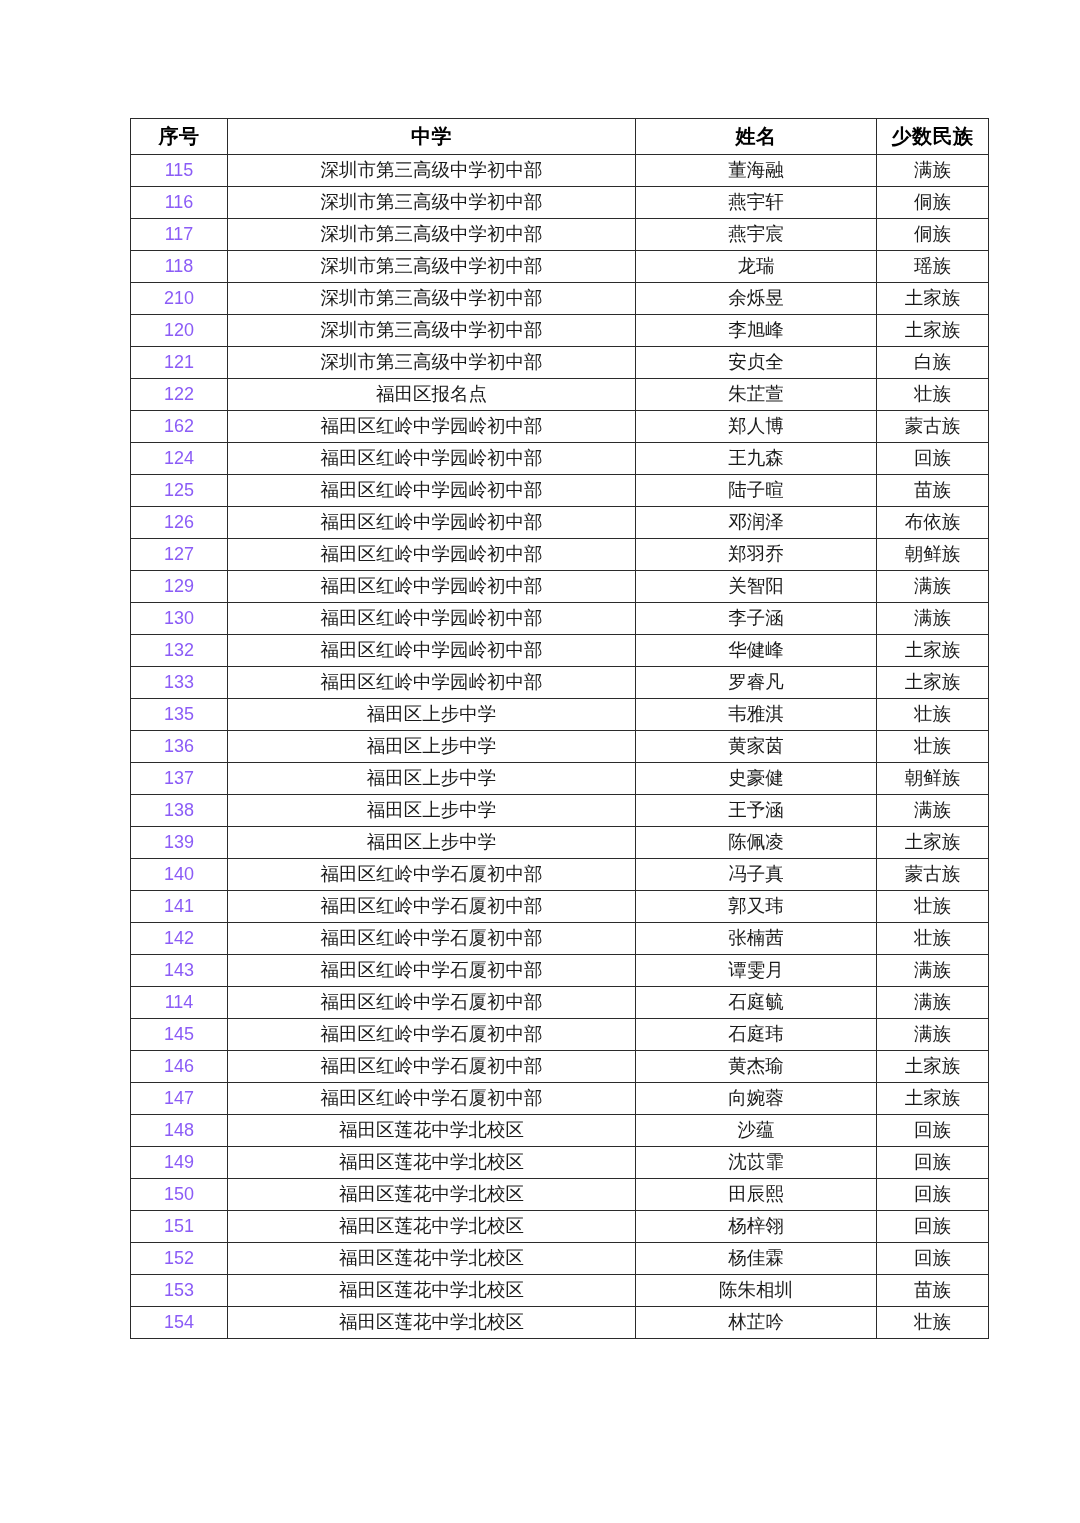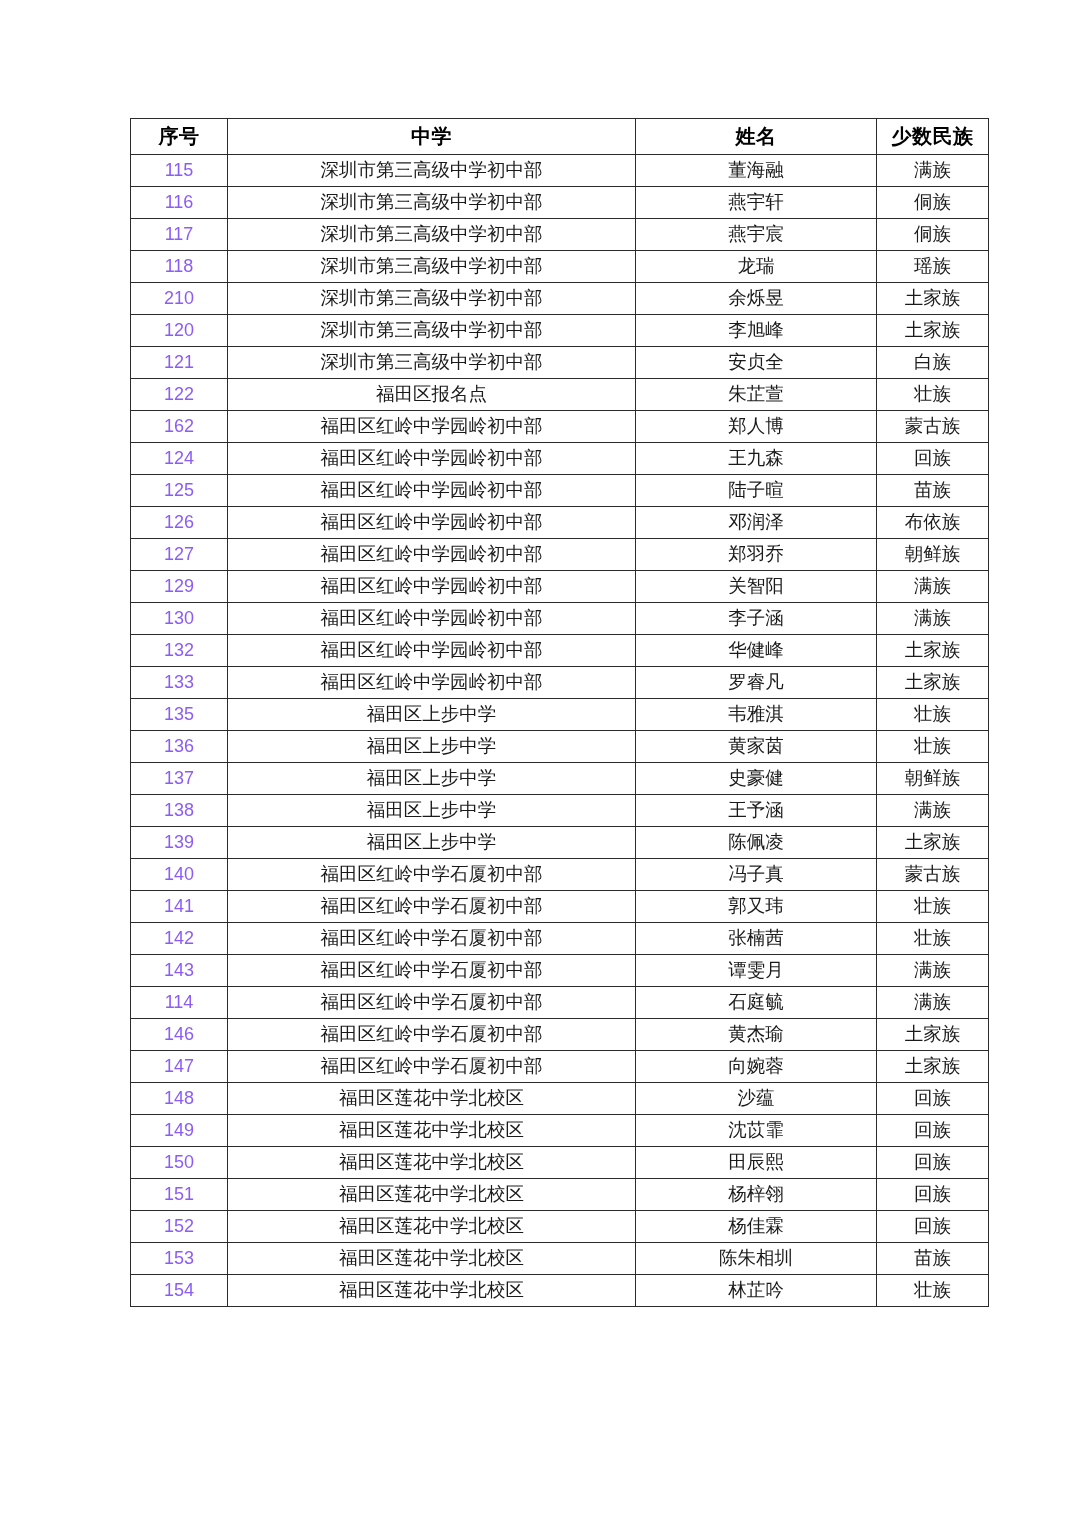--- a/index.html
+++ b/index.html
@@ -249,20 +249,26 @@
             <td class="name">谭雯月</td>
             <td class="ethn">满族</td>
           </tr>
           <tr>
             <td class="seq">114</td>
             <td class="school">福田区红岭中学石厦初中部</td>
             <td class="name">石庭毓</td>
             <td class="ethn">满族</td>
           </tr>
           <tr>
+            <td class="seq">145</td>
+            <td class="school">福田区红岭中学石厦初中部</td>
+            <td class="name">石庭玮</td>
+            <td class="ethn">满族</td>
+          </tr>
+          <tr>
             <td class="seq">146</td>
             <td class="school">福田区红岭中学石厦初中部</td>
             <td class="name">黄杰瑜</td>
             <td class="ethn">土家族</td>
           </tr>
           <tr>
             <td class="seq">147</td>
             <td class="school">福田区红岭中学石厦初中部</td>
             <td class="name">向婉蓉</td>
             <td class="ethn">土家族</td>

